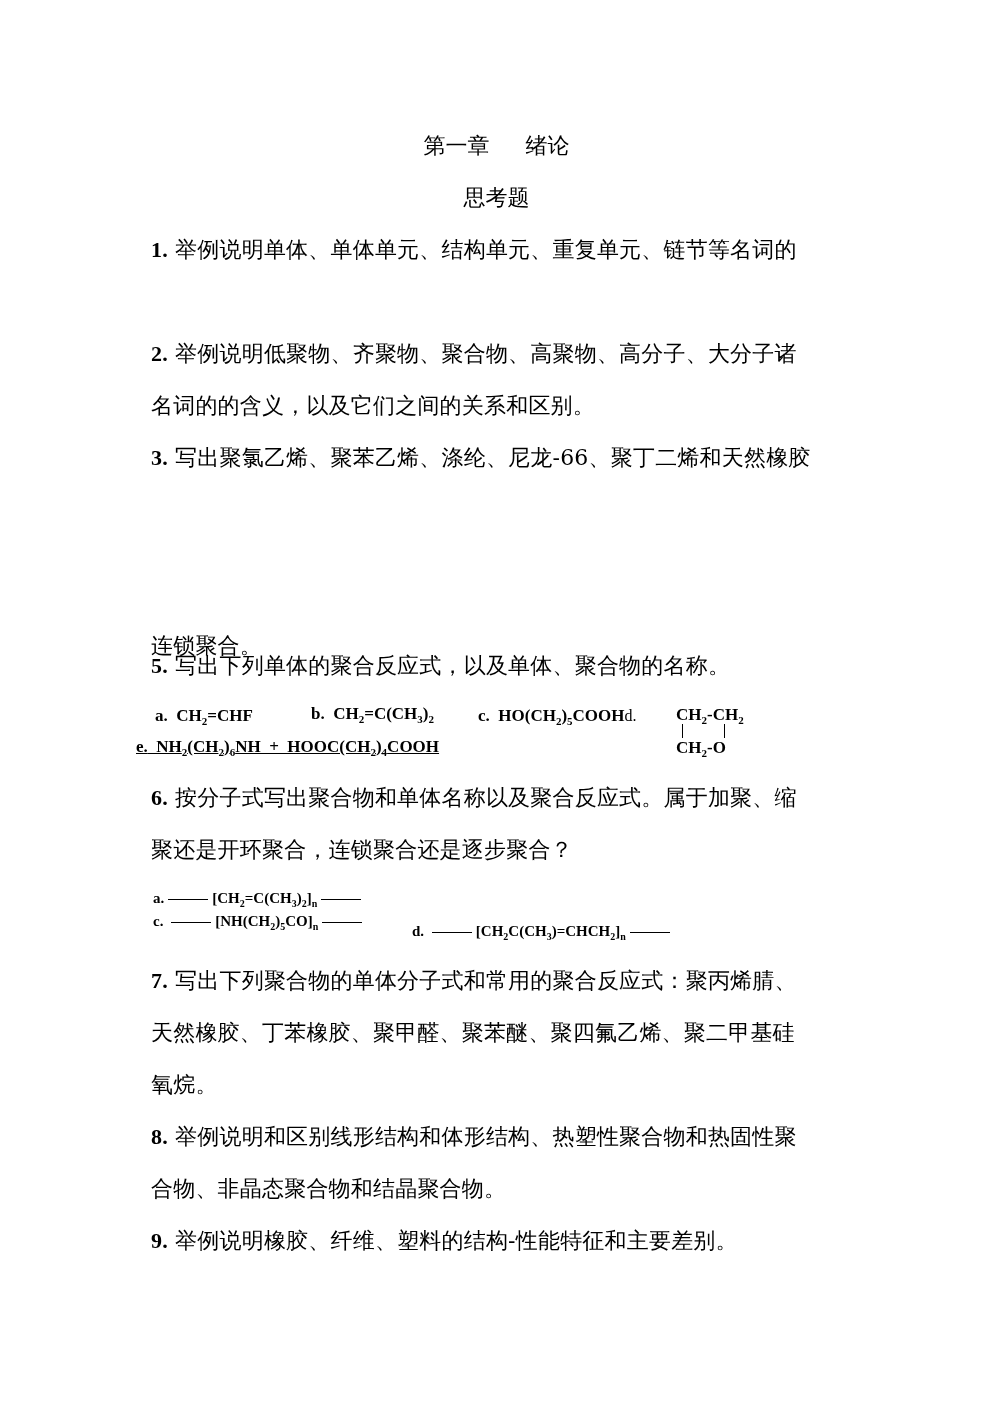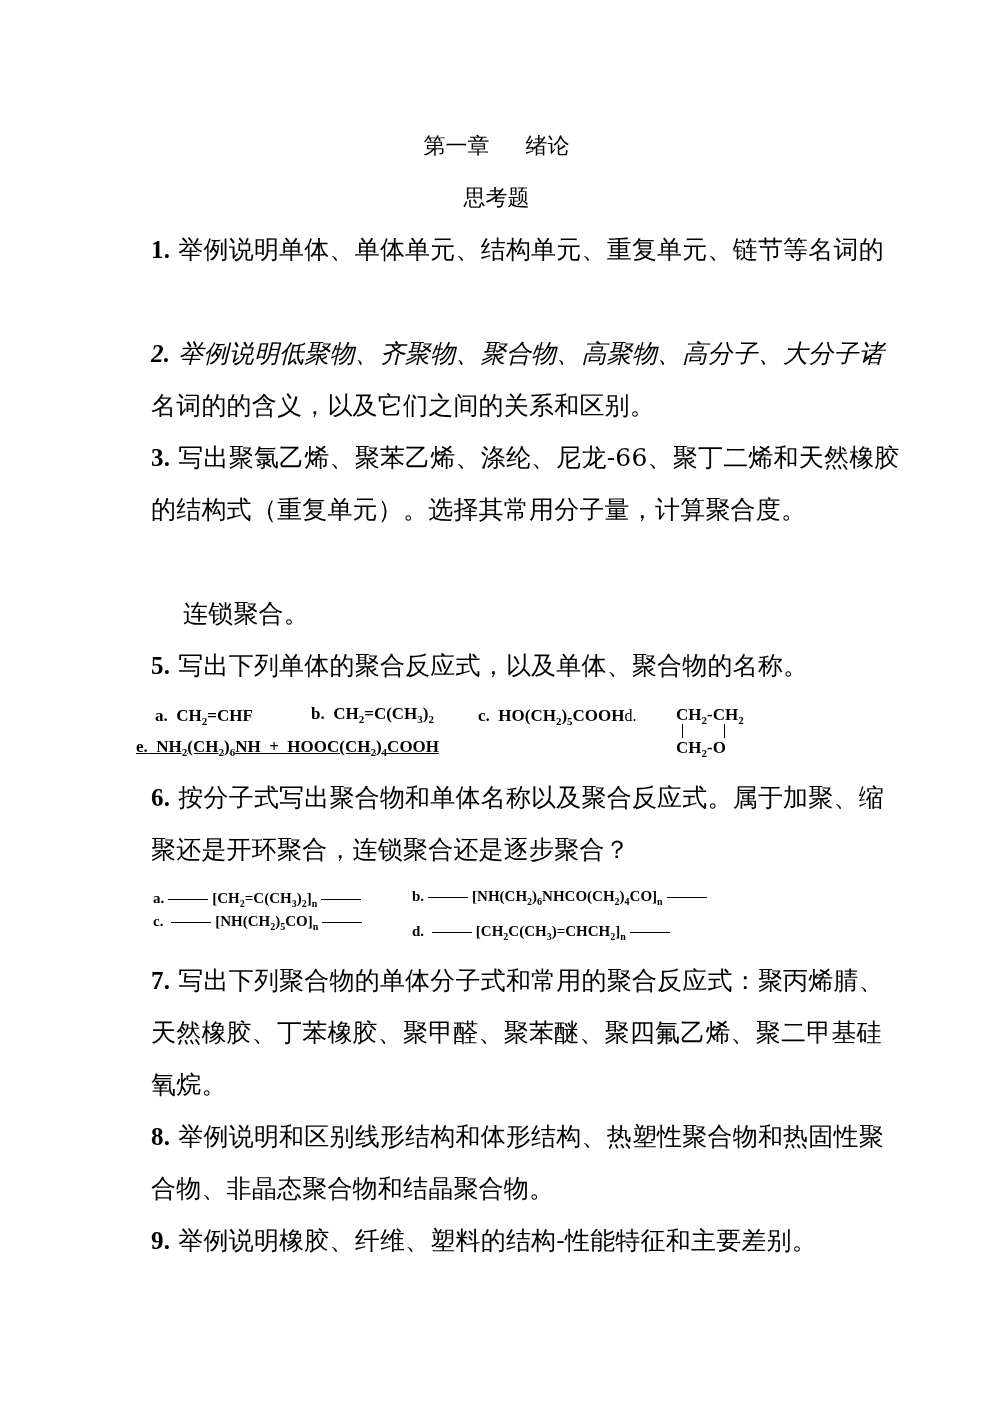--- a/index.html
+++ b/index.html
@@ -9,21 +9,21 @@
       color: #000000;
     }
     .page { position: absolute; left: 0; top: 0; width: 829px; height: 1404px; }
     .title {
       position: absolute; left: 0; width: 993px; text-align: center;
       font-size: 22px; line-height: 30px;
     }
     .title .gap { display: inline-block; width: 36px; }
     .line {
       position: absolute; left: 151px; width: 700px;
-      font-size: 25px; line-height: 30px; white-space: nowrap;
+      font-size: 22px; line-height: 30px; white-space: nowrap;
       letter-spacing: 0.2px;
     }
     .num { font-family: "Liberation Serif", serif; font-weight: bold; }
     .formula {
       position: absolute; font-family: "Liberation Serif", serif;
       font-weight: bold; font-size: 17px; line-height: 20px; white-space: nowrap;
     }
     .formula sub { font-size: 11px; vertical-align: -4px; line-height: 0; }
     .formula .lbl-normal { font-weight: normal; font-size: 16px; }
     .f6 { font-size: 15px; }
@@ -39,33 +39,32 @@
   <div class="title" style="top:131px;">
     <span>第一章</span><span class="gap"></span><span>绪论</span>
   </div>
   <div class="title" style="top:183px;">思考题</div>
 
   <div class="line" style="top:235px;">
     <span class="num">1.</span>
     <span>举例说明单体、单体单元、结构单元、重复单元、链节等名词的</span>
   </div>
 
-  <div class="line" style="top:339px;font-style:italic;">
+  <div class="line" style="top:339px;">
     <span class="num">2.</span>
     <span>举例说明低聚物、齐聚物、聚合物、高聚物、高分子、大分子诸</span>
   </div>
   <div class="line" style="top:391px;">名词的的含义，以及它们之间的关系和区别。</div>
 
   <div class="line" style="top:443px;">
     <span class="num">3.</span>
     <span>写出聚氯乙烯、聚苯乙烯、涤纶、尼龙-66、聚丁二烯和天然橡胶</span>
   </div>
-  <div class="line" style="top:495px;">的结构式（重复单元）。选择其常用分子量，计算聚合度。</div>
 
-  <div class="line" style="top:599px;margin-left:32px;">连锁聚合。</div>
+  <div class="line" style="top:631px;">连锁聚合。</div>
 
   <div class="line" style="top:651px;">
     <span class="num">5.</span>
     <span>写出下列单体的聚合反应式，以及单体、聚合物的名称。</span>
   </div>
 
   <div class="formula" style="left:155px; top:706px;">
     <span>a.</span>&nbsp; CH<sub>2</sub>=CHF
   </div>
   <div class="formula" style="left:311px; top:704px;">
@@ -91,23 +90,20 @@
     <span>按分子式写出聚合物和单体名称以及聚合反应式。属于加聚、缩</span>
   </div>
   <div class="line" style="top:835px;">聚还是开环聚合，连锁聚合还是逐步聚合？</div>
 
   <div class="formula f6" style="left:153px; top:888px;">
     <span>a.</span><span class="dash"></span>[CH<sub>2</sub>=C(CH<sub>3</sub>)<sub>2</sub>]<sub>n</sub><span class="dash"></span>
   </div>
   <div class="formula f6" style="left:153px; top:911px;">
     <span>c.</span>&nbsp;<span class="dash"></span>[NH(CH<sub>2</sub>)<sub>5</sub>CO]<sub>n</sub><span class="dash"></span>
   </div>
-  <div class="formula f6" style="left:412px; top:886px;">
-    <span>b.</span><span class="dash"></span>[NH(CH<sub>2</sub>)<sub>6</sub>NHCO(CH<sub>2</sub>)<sub>4</sub>CO]<sub>n</sub><span class="dash"></span>
-  </div>
   <div class="formula f6" style="left:412px; top:921px;">
     <span>d.</span>&nbsp;<span class="dash"></span>[CH<sub>2</sub>C(CH<sub>3</sub>)=CHCH<sub>2</sub>]<sub>n</sub><span class="dash"></span>
   </div>
 
   <div class="line" style="top:966px;">
     <span class="num">7.</span>
     <span>写出下列聚合物的单体分子式和常用的聚合反应式：聚丙烯腈、</span>
   </div>
   <div class="line" style="top:1018px;">天然橡胶、丁苯橡胶、聚甲醛、聚苯醚、聚四氟乙烯、聚二甲基硅</div>
   <div class="line" style="top:1070px;">氧烷。</div>

